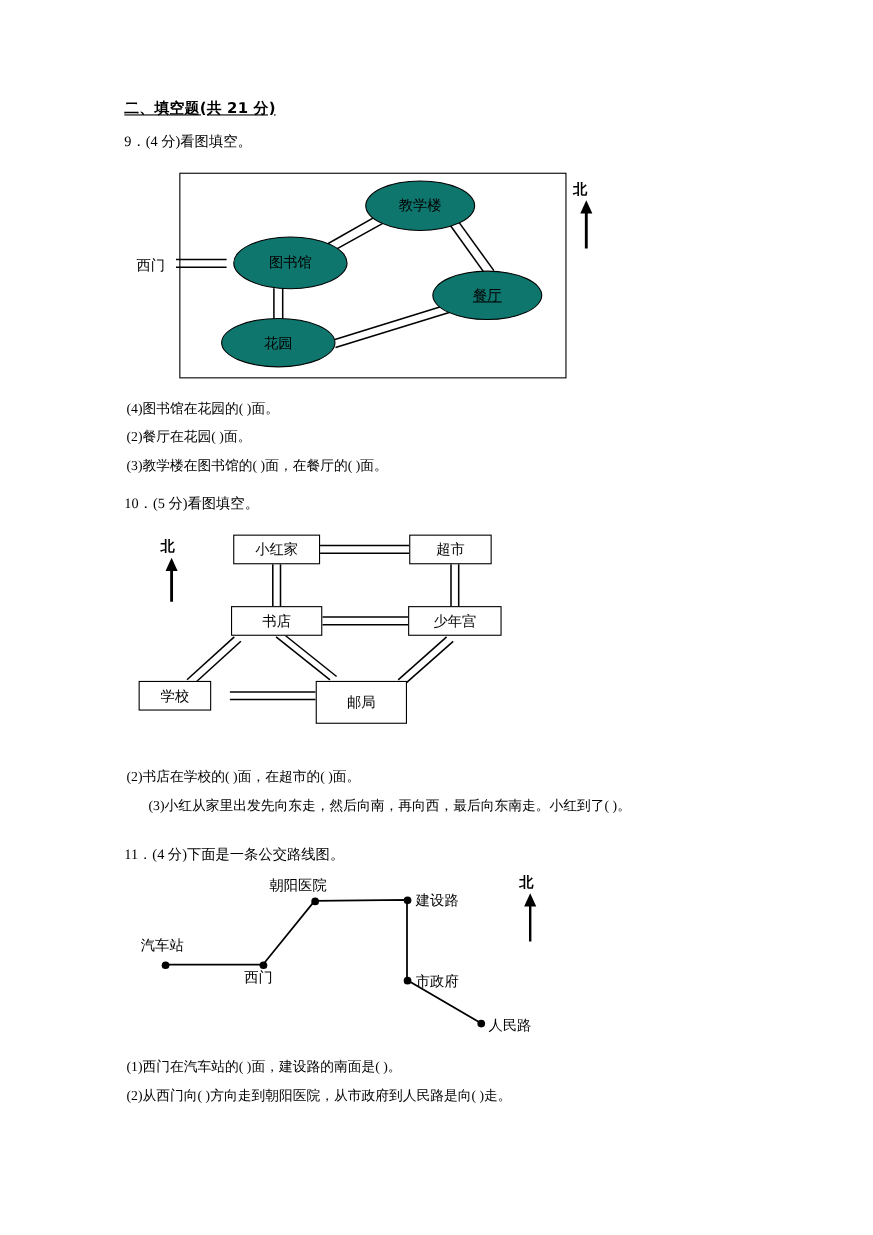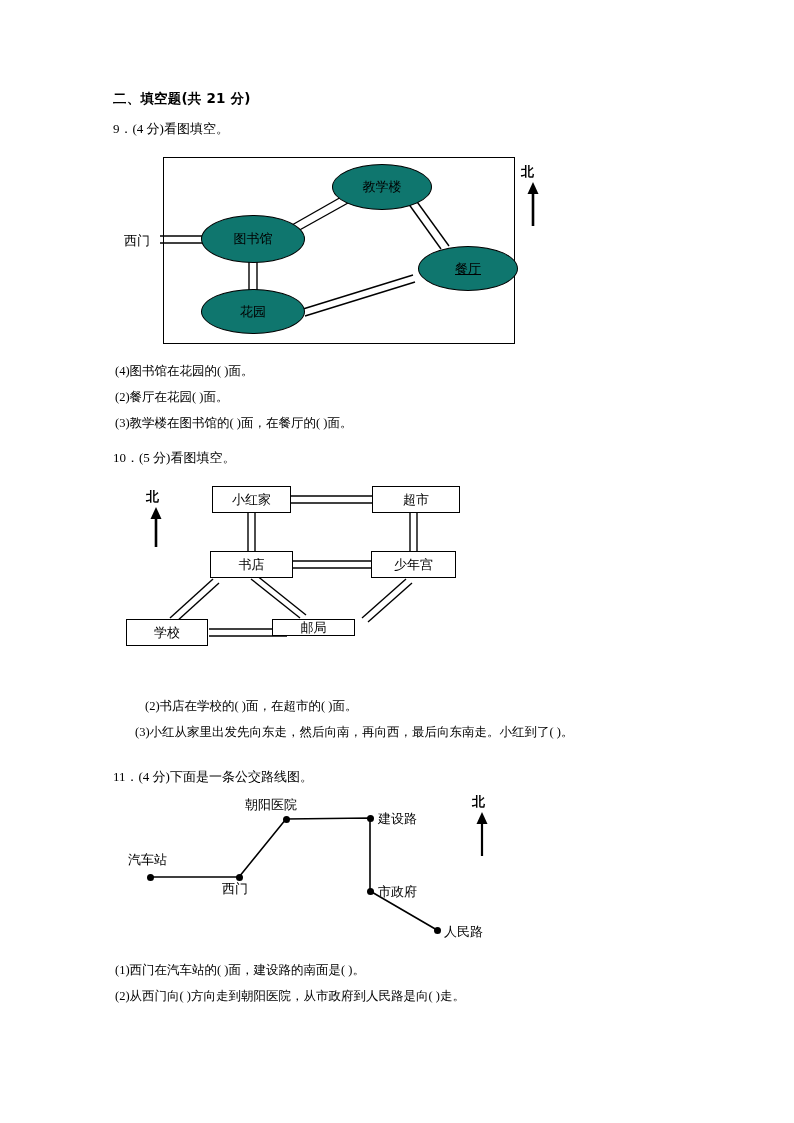--- a/index.html
+++ b/index.html
@@ -90,21 +90,21 @@
     z-index: 4;
   }
   svg { display: block; }
   .svg-layer { position: absolute; left: 0; top: 0; pointer-events: none; }
 </style>
 </head>
 <body>
 
 <div class="page">
 
-  <div class="abs section-title" style="left:113px; top:90px;">二、填空题(共 21 分)</div>
+  <div class="abs section-title" style="left:113px; top:90px;text-decoration:underline;">二、填空题(共 21 分)</div>
 
   <div class="abs qhead" style="left:113px; top:120px;">9．(4 分)看图填空。</div>
 
   <div class="abs" style="left:0; top:0;">
 
     <div class="abs fig1-frame" style="left:163px; top:157px; width:352px; height:187px;"></div>
 
     <svg class="svg-layer" width="794" height="1123">
       <g stroke="#000" stroke-width="1.4" fill="none">
 
@@ -119,22 +119,22 @@
 
         <line x1="249" y1="262" x2="249" y2="292"></line>
         <line x1="257" y1="262" x2="257" y2="292"></line>
 
         <line x1="303" y1="309" x2="413" y2="275"></line>
         <line x1="305" y1="316" x2="415" y2="282"></line>
       </g>
     </svg>
 
     <div class="abs ellipse" style="left:332px; top:164px; width:100px; height:46px;">教学楼</div>
-    <div class="abs ellipse" style="left:201px; top:215px; width:104px; height:48px;">图书馆</div>
-    <div class="abs ellipse" style="left:418px; top:246px; width:100px; height:45px;text-decoration:underline;">餐厅</div>
+    <div class="abs ellipse" style="left:212px; top:215px; width:104px; height:48px;">图书馆</div>
+    <div class="abs ellipse" style="left:393px; top:246px; width:100px; height:45px;text-decoration:underline;">餐厅</div>
     <div class="abs ellipse" style="left:201px; top:289px; width:104px; height:45px;text-align:center;">花园</div>
 
     <div class="abs plain-label" style="left:124px; top:232px;">西门</div>
 
     <div class="abs north-label" style="left:521px; top:163px;">北</div>
     <svg class="abs" style="left:520px; top:181px;" width="26" height="46">
       <line x1="13" y1="45" x2="13" y2="9" stroke="#000" stroke-width="2.6"></line>
       <polygon points="13,1 7.5,13 18.5,13" fill="#000"></polygon>
     </svg>
   </div>
@@ -170,34 +170,34 @@
 
         <line x1="406" y1="579" x2="362" y2="618"></line>
         <line x1="412" y1="583" x2="368" y2="622"></line>
 
         <line x1="209" y1="629" x2="287" y2="629"></line>
         <line x1="209" y1="636" x2="287" y2="636"></line>
       </g>
     </svg>
 
     <div class="abs box" style="left:212px; top:486px; width:79px; height:27px;">小红家</div>
-    <div class="abs box" style="left:372px; top:486px; width:88px; height:27px;">超市</div>
+    <div class="abs box" style="left:372px; top:486px; width:75px; height:27px;">超市</div>
     <div class="abs box" style="left:210px; top:551px; width:83px; height:27px;">书店</div>
     <div class="abs box" style="left:371px; top:551px; width:85px; height:27px;">少年宫</div>
-    <div class="abs box" style="left:126px; top:619px; width:82px; height:27px;text-align:right;">学校</div>
-    <div class="abs box" style="left:272px; top:619px; width:83px; height:17px;">邮局</div>
+    <div class="abs box" style="left:126px; top:619px; width:66px; height:27px;text-align:right;">学校</div>
+    <div class="abs box" style="left:287px; top:619px; width:83px; height:39px;">邮局</div>
 
     <div class="abs north-label" style="left:146px; top:488px;">北</div>
     <svg class="abs" style="left:143px; top:506px;" width="26" height="42">
       <line x1="13" y1="41" x2="13" y2="9" stroke="#000" stroke-width="2.6"></line>
       <polygon points="13,1 7.5,13 18.5,13" fill="#000"></polygon>
     </svg>
   </div>
 
-  <div class="abs qline" style="left:115px; top:698px;margin-left:30px;">(2)书店在学校的(          )面，在超市的(          )面。</div>
+  <div class="abs qline" style="left:115px; top:698px;">(2)书店在学校的(          )面，在超市的(          )面。</div>
   <div class="abs qline" style="left:115px; top:724px;margin-left:20px;">(3)小红从家里出发先向东走，然后向南，再向西，最后向东南走。小红到了(          )。</div>
 
   <div class="abs qhead" style="left:113px; top:768px;">11．(4 分)下面是一条公交路线图。</div>
 
   <div class="abs" style="left:0; top:0;">
 
     <svg class="svg-layer" width="794" height="1123">
       <polyline points="150,877 239,877 286,819 370,818 370,891 437,930" fill="none" stroke="#000" stroke-width="1.6"></polyline>
     </svg>
 

